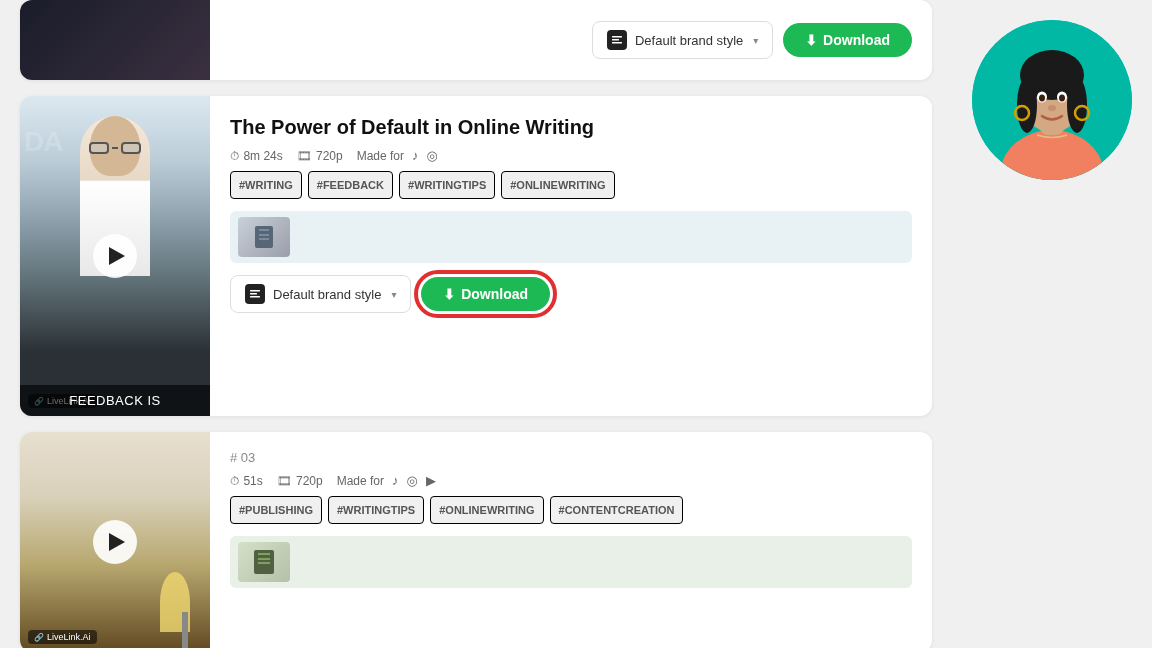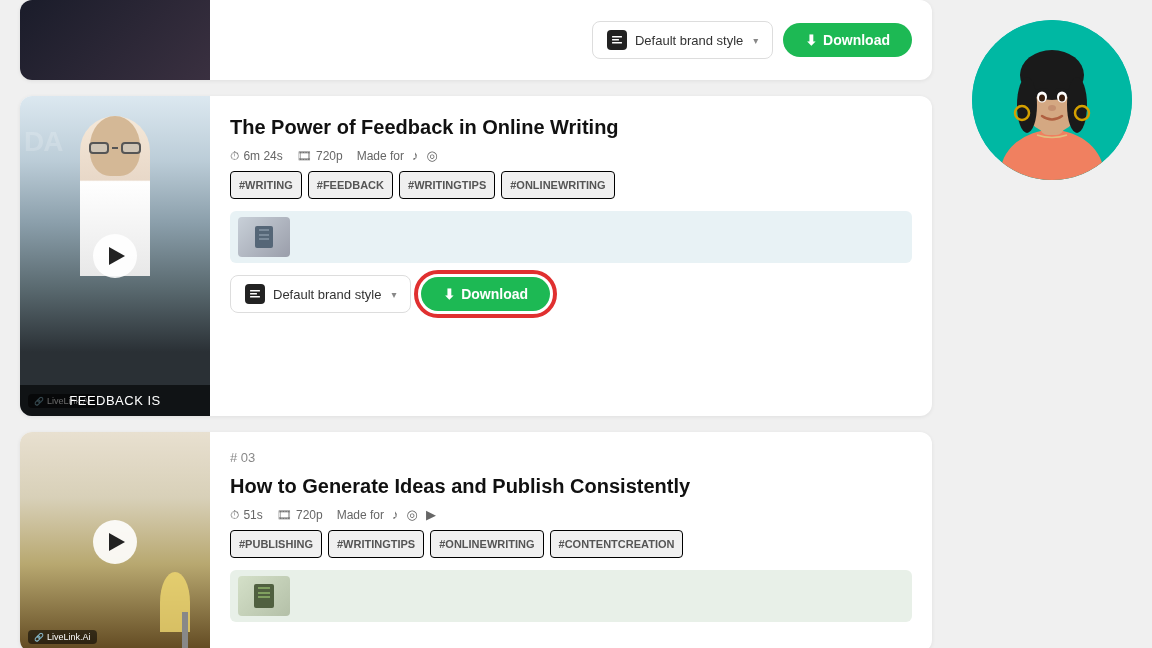--- a/index.html
+++ b/index.html
@@ -361,26 +361,26 @@
           <div class="play-triangle"></div>
         </div>
         <div class="livelink-badge">
           <span style="font-size:8px;">🔗</span>
           <span>LiveLink.Ai</span>
         </div>
         <div class="feedback-overlay">FEEDBACK IS</div>
       </div>
 
       <div class="card-info">
-        <div class="card-title">The Power of Feedback in Online Writing</div>
+        <div class="card-title">The Power of Default in Online Writing</div>
 
         <div class="card-meta">
           <div class="meta-item">
             <span class="meta-icon">⏱</span>
-            <span>6m 24s</span>
+            <span>8m 24s</span>
           </div>
           <div class="meta-item">
             <span class="meta-icon">🎞</span>
             <span>720p</span>
           </div>
           <div class="meta-item">
             <span>Made for</span>
             <span style="margin-left:4px; font-size:13px;">♪</span>
             <span style="margin-left:4px; font-size:13px;">◎</span>
           </div>
@@ -436,21 +436,20 @@
           <div class="play-triangle"></div>
         </div>
         <div class="livelink-badge">
           <span style="font-size:8px;">🔗</span>
           <span>LiveLink.Ai</span>
         </div>
       </div>
 
       <div class="card-info">
         <div class="card-number"># 03</div>
-        <div class="card-title">How to Generate Ideas and Publish Consistently</div>
 
         <div class="card-meta">
           <div class="meta-item">
             <span class="meta-icon">⏱</span>
             <span>51s</span>
           </div>
           <div class="meta-item">
             <span class="meta-icon">🎞</span>
             <span>720p</span>
           </div>

